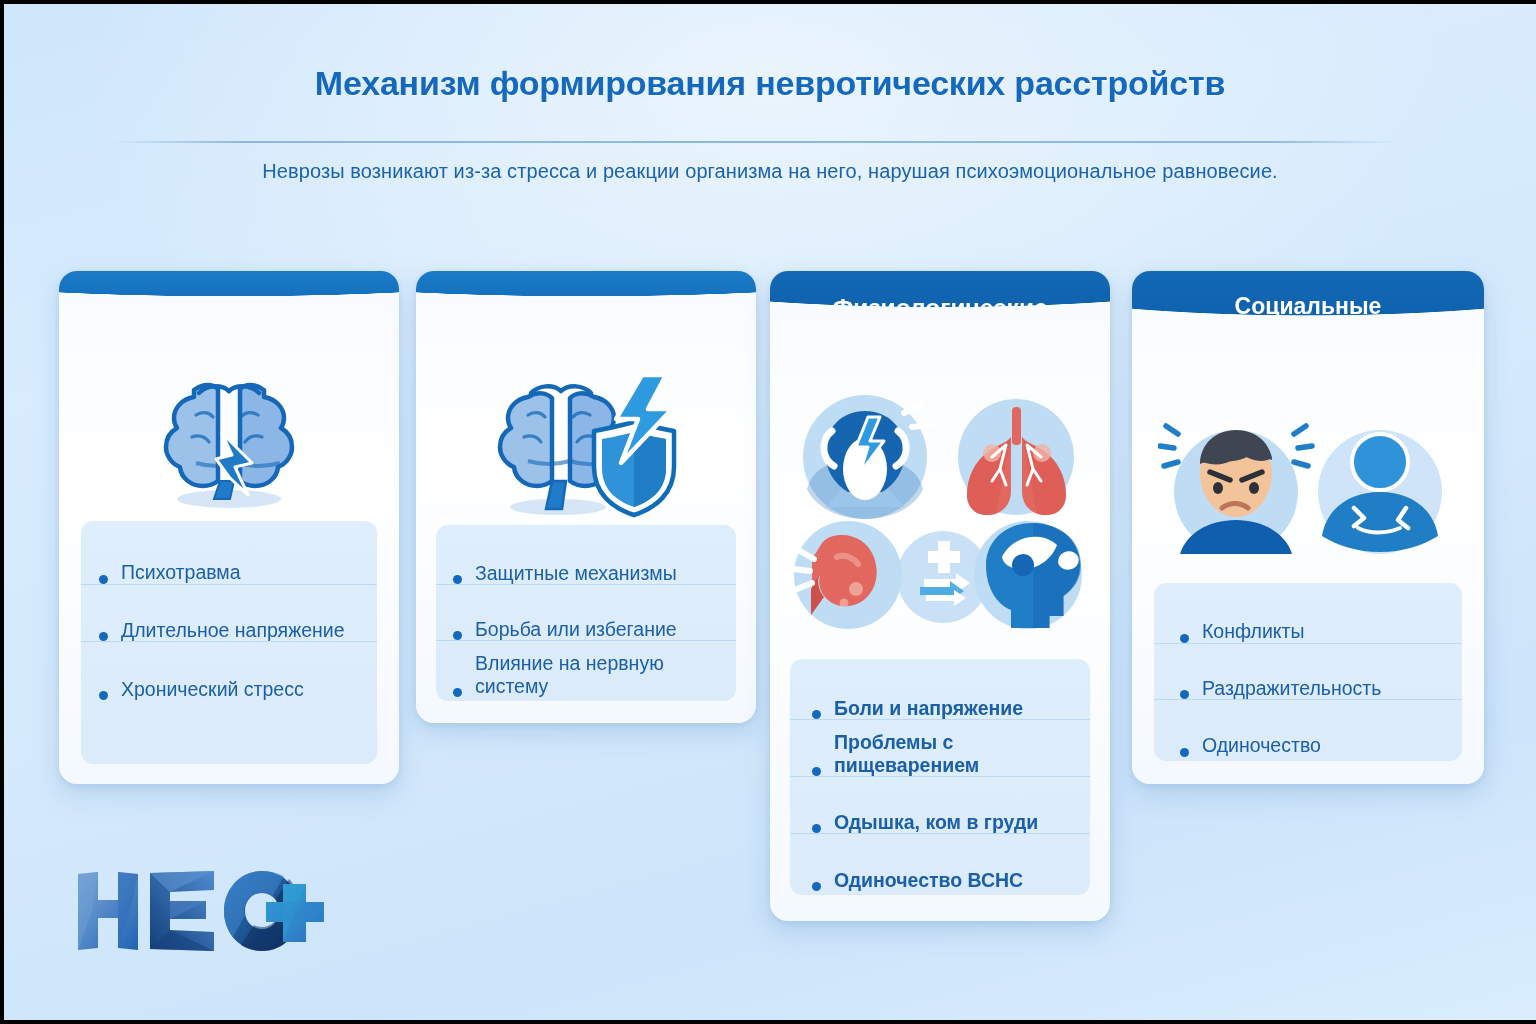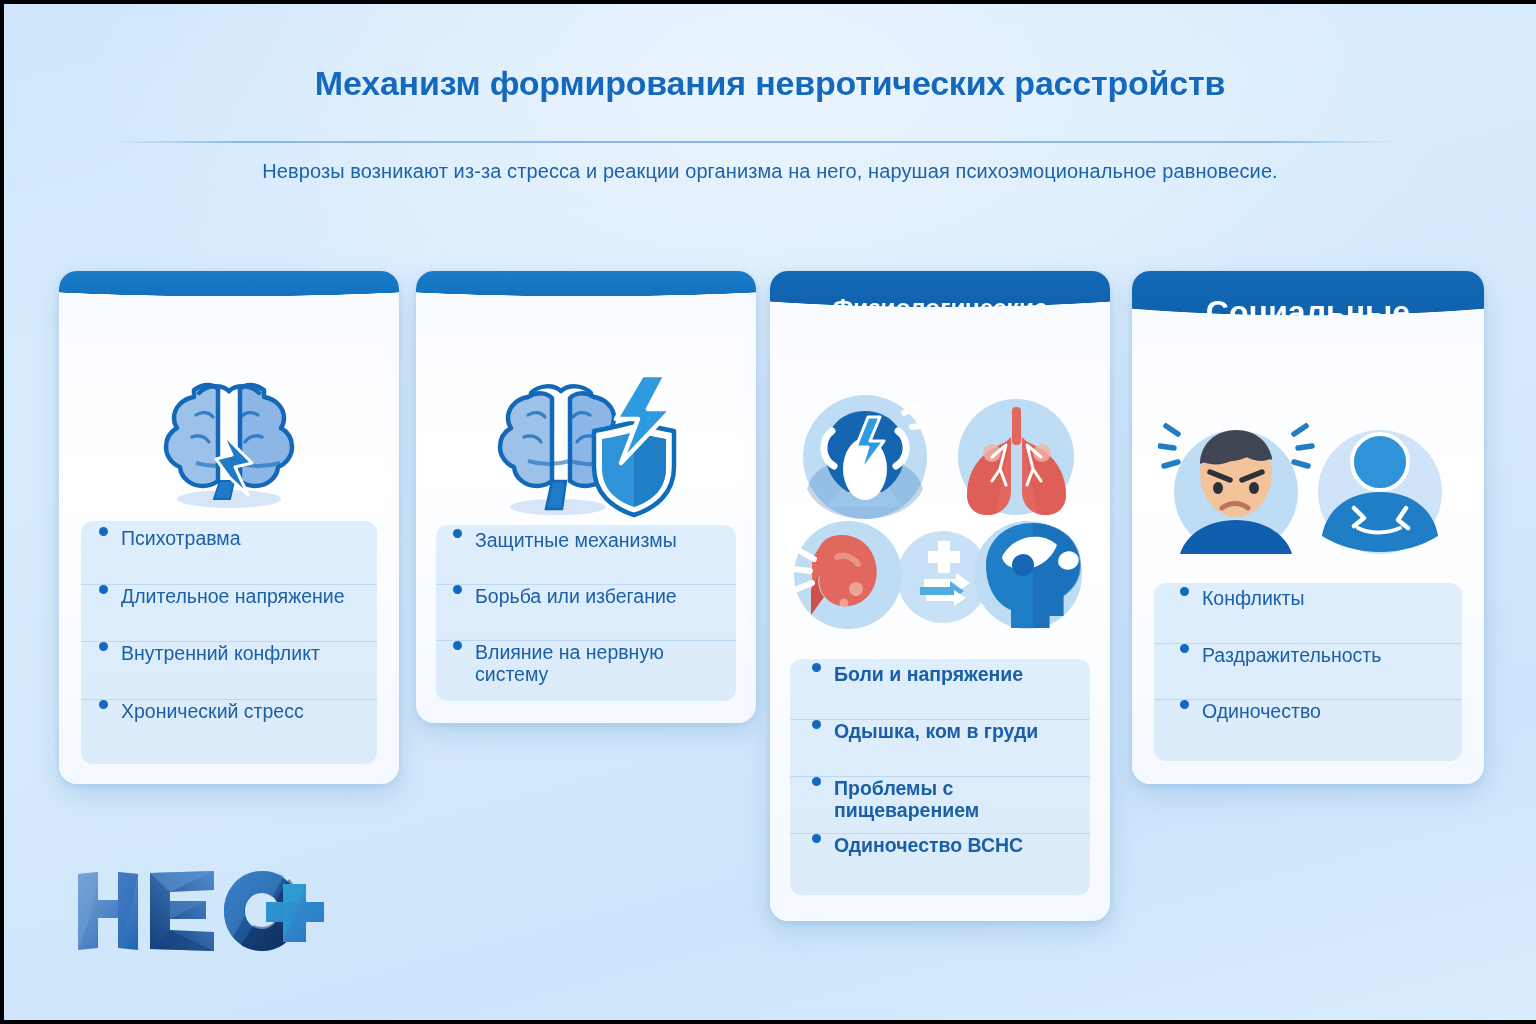--- a/index.html
+++ b/index.html
@@ -63,21 +63,21 @@
   .icon-zone{position:absolute;left:0;width:100%;}
   .icon-zone svg{display:block;margin:0 auto;}
 
   .bullets{
     position:absolute;left:0;right:0;
     background:linear-gradient(180deg,#dfeefc 0%,#dbebfa 100%);
     border-radius:12px;
     box-sizing:border-box;
   }
   .bullet{
-    display:flex;align-items:flex-start;
+    display:flex;align-items:flex-end;
     color:#1a5fa8;
     box-sizing:border-box;
     border-bottom:1.5px solid rgba(158,200,238,.55);
   }
   .bullet:last-child{border-bottom:none;}
   .dot{
     width:9px;height:9px;border-radius:50%;background:#1469be;
     flex:0 0 auto;margin-right:13px;
   }
   .btxt{line-height:1.15;}
@@ -95,21 +95,21 @@
   #card2 .bullets{top:254px;left:20px;right:20px;height:176px;padding:4px 0;}
   #card2 .bullet{height:56px;padding:0 17px;font-size:19.5px;}
 
   #card3{left:766px;top:267px;width:340px;height:650px;}
   #card3 .card-header{height:120px;padding-top:21px;font-size:24.5px;line-height:1.3;}
   #card3 .icon-zone{top:118px;height:260px;}
   #card3 .bullets{top:388px;left:20px;right:20px;height:236px;padding:4px 0;font-weight:bold;}
   #card3 .bullet{height:57px;padding:0 22px;font-size:19.5px;}
 
   #card4{left:1128px;top:267px;width:352px;height:513px;}
-  #card4 .card-header{height:148px;padding-top:20px;font-size:32px;line-height:1.32;}
+  #card4 .card-header{height:148px;padding-top:20px;font-size:23px;line-height:1.32;}
   #card4 .icon-zone{top:145px;height:160px;}
   #card4 .bullets{top:312px;left:22px;right:22px;height:178px;padding:4px 0;}
   #card4 .bullet{height:56.5px;padding:0 26px;font-size:19.5px;}
 
   
   #logo{position:absolute;left:68px;top:862px;width:260px;height:90px;}
 </style>
 </head>
 <body>
 
@@ -141,24 +141,20 @@
       </svg>
     </div>
     <div class="bullets">
       <div class="bullet">
         <span class="dot"></span>
         <span class="btxt">Психотравма</span>
       </div>
       <div class="bullet">
         <span class="dot"></span>
         <span class="btxt">Длительное напряжение</span>
-      </div>
-      <div class="bullet">
-        <span class="dot"></span>
-        <span class="btxt">Внутренний конфликт</span>
       </div>
       <div class="bullet">
         <span class="dot"></span>
         <span class="btxt">Хронический стресс</span>
       </div>
     </div>
   </div>
 
   <div class="card" id="card2">
     <div class="card-header">
@@ -258,25 +254,25 @@
         </g>
       </svg>
     </div>
     <div class="bullets">
       <div class="bullet">
         <span class="dot"></span>
         <span class="btxt">Боли и напряжение</span>
       </div>
       <div class="bullet">
         <span class="dot"></span>
+        <span class="btxt">Проблемы с пищеварением</span>
+      </div>
+      <div class="bullet">
+        <span class="dot"></span>
         <span class="btxt">Одышка, ком в груди</span>
-      </div>
-      <div class="bullet">
-        <span class="dot"></span>
-        <span class="btxt">Проблемы с пищеварением</span>
       </div>
       <div class="bullet">
         <span class="dot"></span>
         <span class="btxt">Одиночество ВСНС</span>
       </div>
     </div>
   </div>
 
   <div class="card dark" id="card4">
     <div class="card-header">

